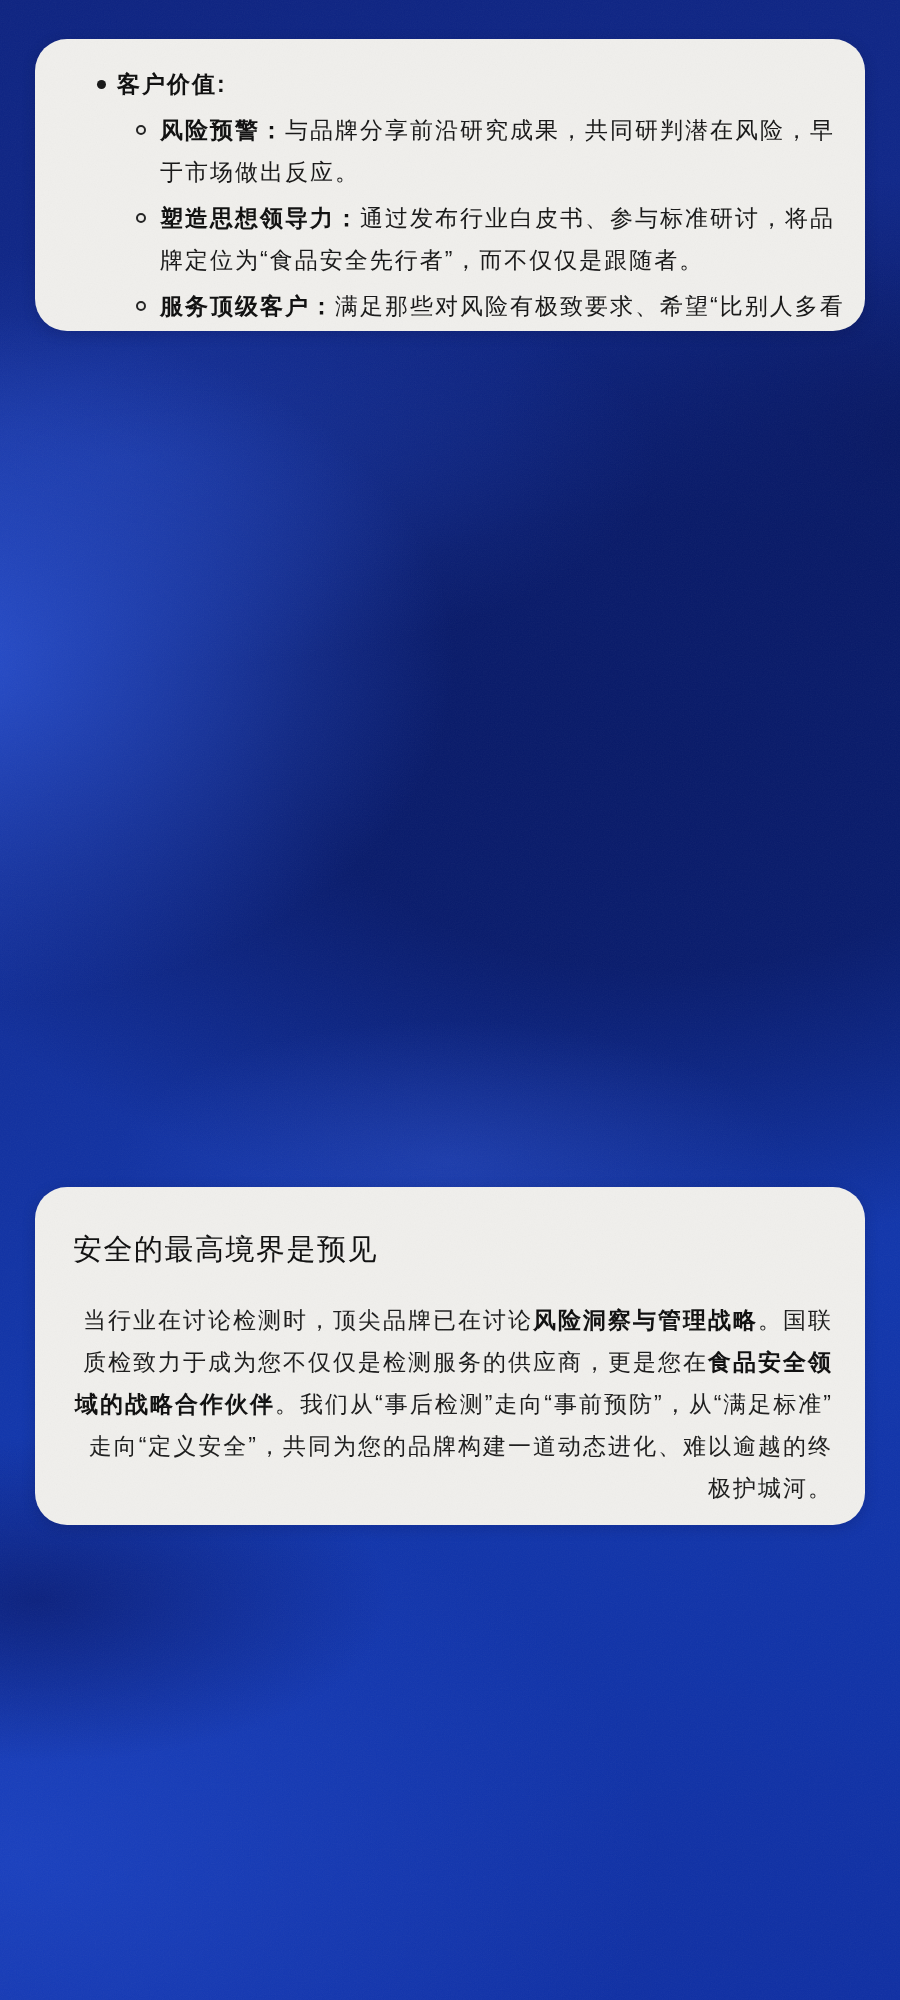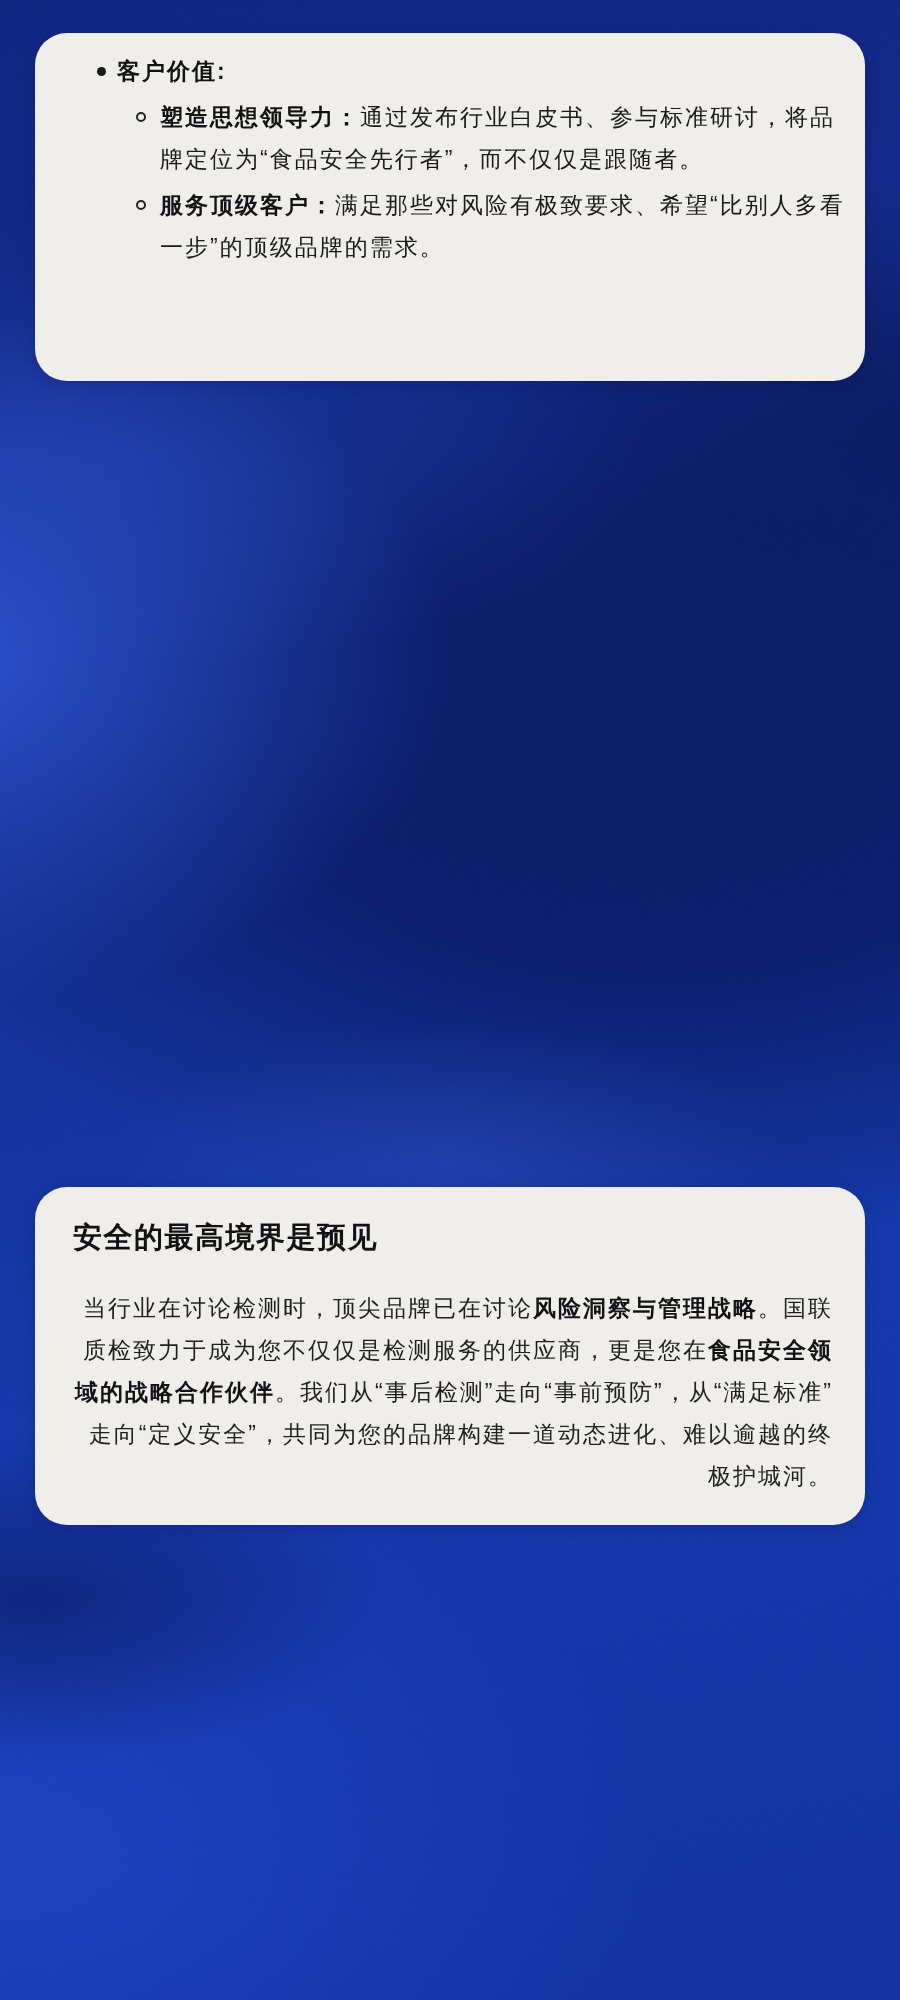--- a/index.html
+++ b/index.html
@@ -20,47 +20,48 @@
       radial-gradient(700px 420px at 103% 22%, rgba(6,19,86,0.80) 0%, rgba(6,19,86,0) 62%),
       linear-gradient(168deg, #0d2381 0%, #112b92 36%, #1136ac 66%, #0f2fa3 100%);
   }
   .grain{position:absolute;inset:0;z-index:3;pointer-events:none;}
   .card{
     position:absolute;left:35px;width:830px;z-index:2;
     background:#f0efec;border-radius:32px;
     color:#161616;box-sizing:border-box;overflow:hidden;
     box-shadow:0 3px 14px rgba(2,8,40,0.18);
   }
-  .top-card{top:33px;height:348px;padding:17px 18px 18px 0;}
+  .top-card{top:39px;height:292px;padding:24px 18px 18px 0;}
   .bottom-card{top:1187px;height:338px;padding:30px 32px 18px 38px;}
   ul.value-list{list-style:none;margin:0;padding:0;}
   ul.value-list li{
     position:relative;font-size:23px;line-height:42px;letter-spacing:2px;
     margin-bottom:4px;color:#161616;
   }
   li.lv1{padding-left:82px;}
   li.lv2{padding-left:125px;}
   .marker{position:absolute;box-sizing:border-box;border-radius:50%;}
   .marker.disc{left:62px;top:17px;width:9px;height:9px;background:#161616;}
   .marker.ring{left:101px;top:16px;width:10px;height:10px;border:2px solid #222;background:transparent;}
   li strong,.para strong{font-weight:700;color:#0e0e0e;}
   .title{
-    margin:0 0 30px;font-size:29px;font-weight:700;letter-spacing:1.5px;
+    margin:12px 0 30px;font-size:29px;font-weight:400;letter-spacing:1.5px;
     line-height:40px;color:#0e0e0e;
   }
   .para{margin:0;font-size:23px;line-height:42px;letter-spacing:2px;color:#1b1b1b;text-align:right;}
 </style>
 </head>
 <body>
 
 <div class="bg"></div>
 
 <section class="card top-card">
   <ul class="value-list">
       <li class="lv1"><span class="marker disc"></span><strong>客户价值:</strong></li>
+      <li class="lv2"><span class="marker ring"></span><strong>风险预警：</strong><span>与品牌分享前沿研究成果，共同研判潜在风险，早于市场做出反应。</span></li>
       <li class="lv2"><span class="marker ring"></span><strong>塑造思想领导力：</strong><span>通过发布行业白皮书、参与标准研讨，将品牌定位为“食品安全先行者”，而不仅仅是跟随者。</span></li>
       <li class="lv2"><span class="marker ring"></span><strong>服务顶级客户：</strong><span>满足那些对风险有极致要求、希望“比别人多看一步”的顶级品牌的需求。</span></li>
     </ul>
 </section>
 
 <section class="card bottom-card">
   <h2 class="title">安全的最高境界是预见</h2>
   <p class="para"><span>当行业在讨论检测时，顶尖品牌已在讨论</span><strong>风险洞察与管理战略</strong><span>。国联质检致力于成为您不仅仅是检测服务的供应商，更是您在</span><strong>食品安全领域的战略合作伙伴</strong><span>。我们从“事后检测”走向“事前预防”，从“满足标准”走向“定义安全”，共同为您的品牌构建一道动态进化、难以逾越的终极护城河。</span></p>
 </section>
 

